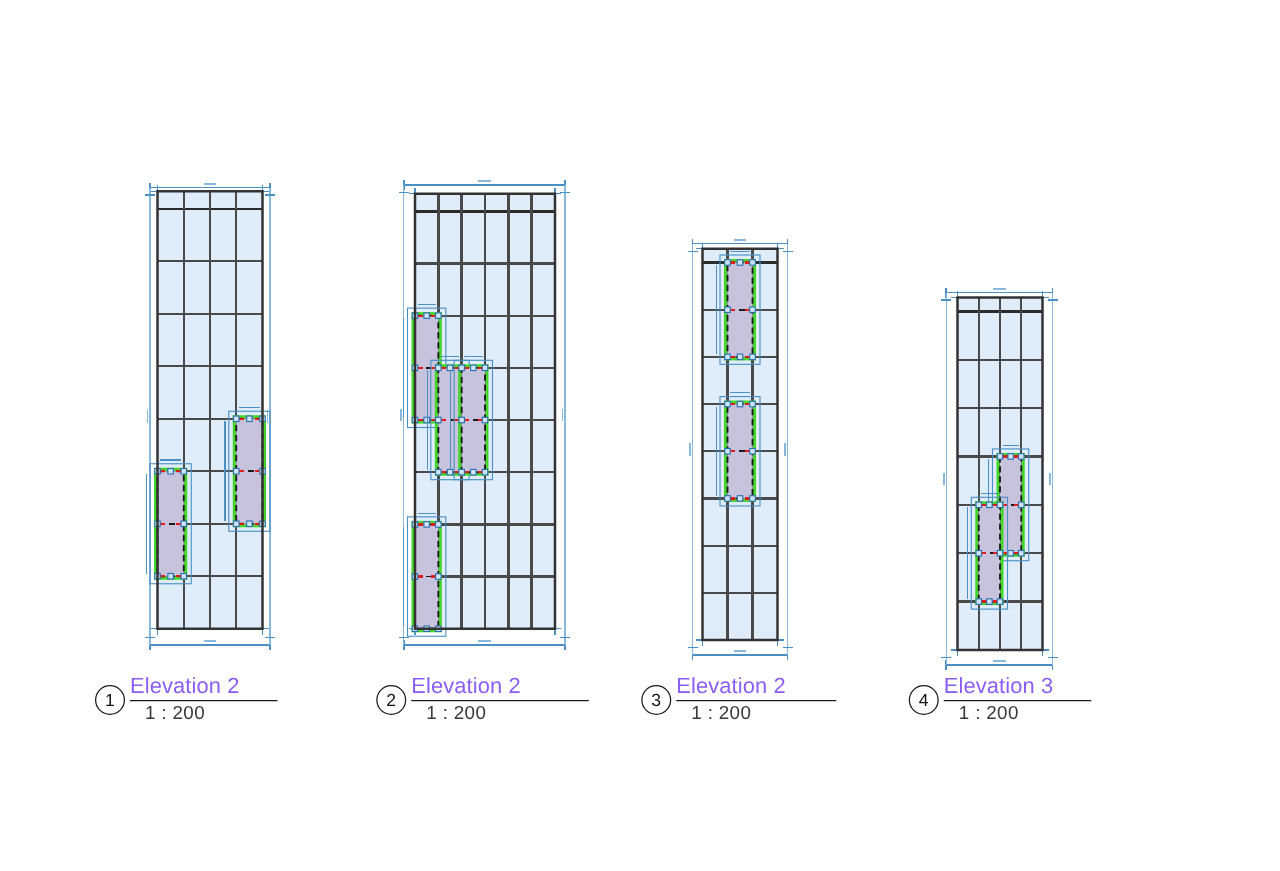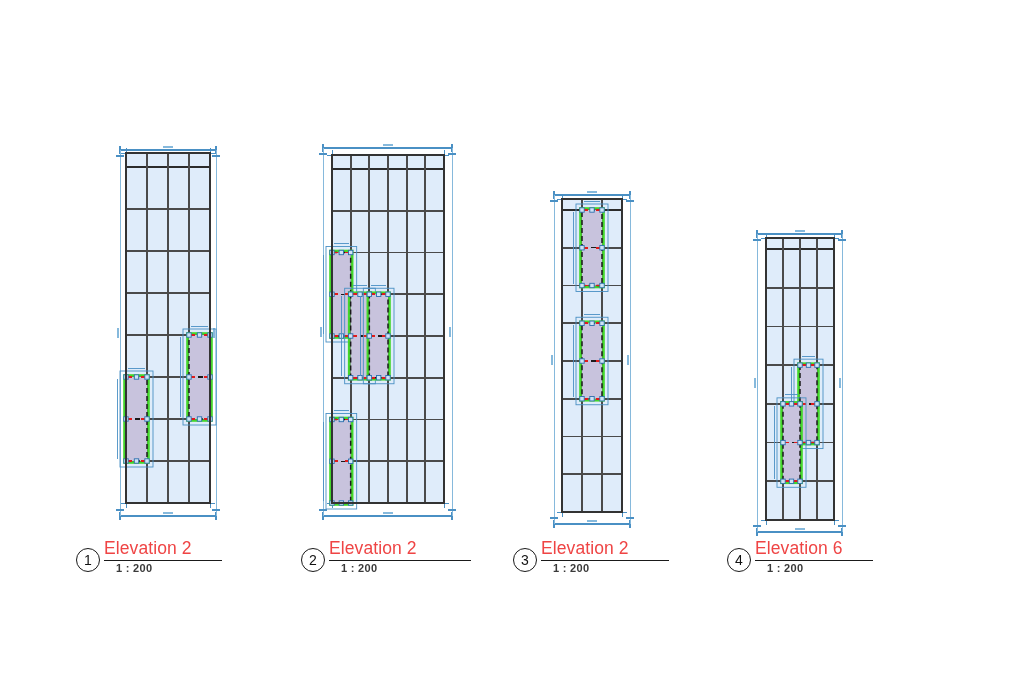--- a/index.html
+++ b/index.html
@@ -18,29 +18,29 @@
   .vt-bubble{
     position:absolute;left:0;top:10px;
     width:24px;height:24px;border-radius:50%;
     border:1.4px solid #1a1a1a;background:#fff;
     box-sizing:border-box;
     display:flex;align-items:center;justify-content:center;
     font-size:14px;color:#111;line-height:1;
   }
   .vt-name{
     position:absolute;left:28px;top:0px;
-    font-size:17.5px;color:#ef4444;white-space:nowrap;letter-spacing:0.1px;
+    font-size:17.5px;color:#8b5cf6;white-space:nowrap;letter-spacing:0.1px;
   }
   .vt-rule{
     position:absolute;left:28px;top:22px;height:0;
     border-top:1.3px solid #1a1a1a;
   }
   .vt-scale{
     position:absolute;left:40px;top:24px;
-    font-size:11px;color:#3a3a3a;letter-spacing:0.3px;white-space:nowrap;font-weight:bold;
+    font-size:15px;color:#3a3a3a;letter-spacing:0.3px;white-space:nowrap;
   }
 </style>
 </head>
 <body>
 
 <div id="sheet">
   <svg id="draw" width="1024" height="697" xmlns="http://www.w3.org/2000/svg">
       <g>
         <g>
           <line x1="120" y1="150" x2="216" y2="150" stroke="#4a90c4" stroke-width="1.1" shape-rendering="crispEdges"></line>
@@ -479,16 +479,16 @@
       <span>3</span>
     </div>
   <div class="vt-name">Elevation 2</div>
   <div class="vt-rule" style="width: 128px;"></div>
   <div class="vt-scale">1 : 200</div>
 </div>
 <div class="viewtitle" id="vt3" style="left: 727px; top: 538px;">
   <div class="vt-bubble">
       <span>4</span>
     </div>
-  <div class="vt-name">Elevation 6</div>
+  <div class="vt-name">Elevation 3</div>
   <div class="vt-rule" style="width: 118px;"></div>
   <div class="vt-scale">1 : 200</div>
 </div>
 
 </body></html>

